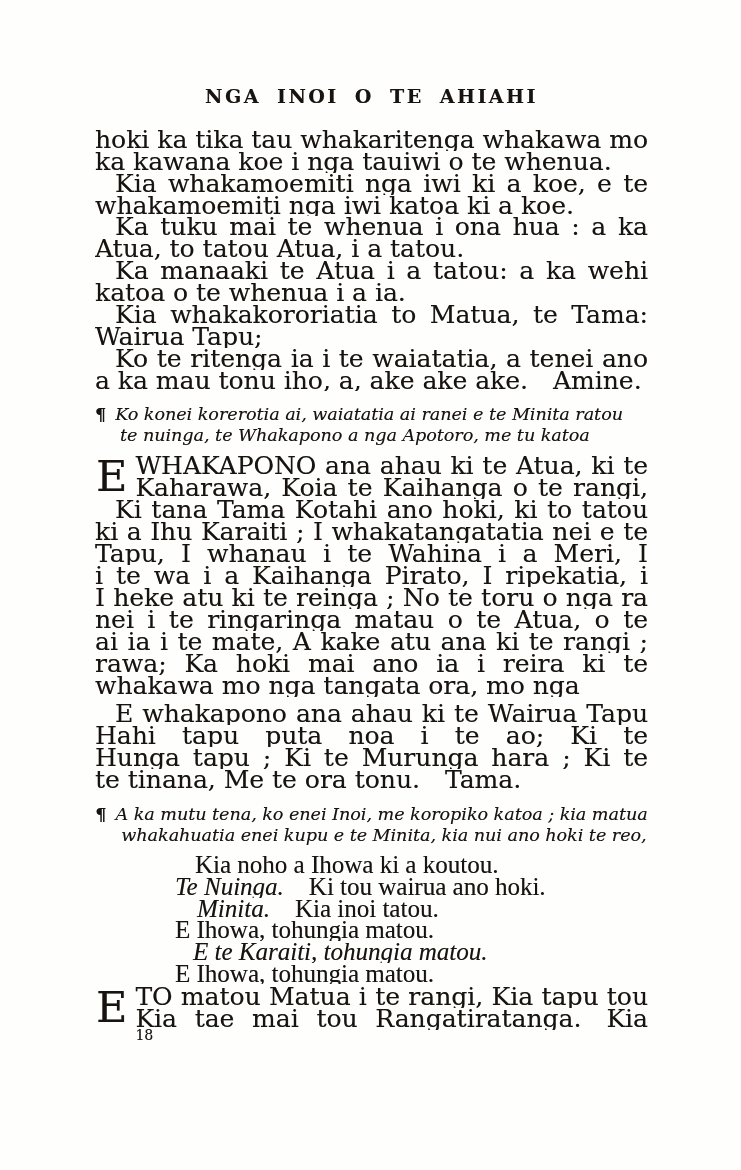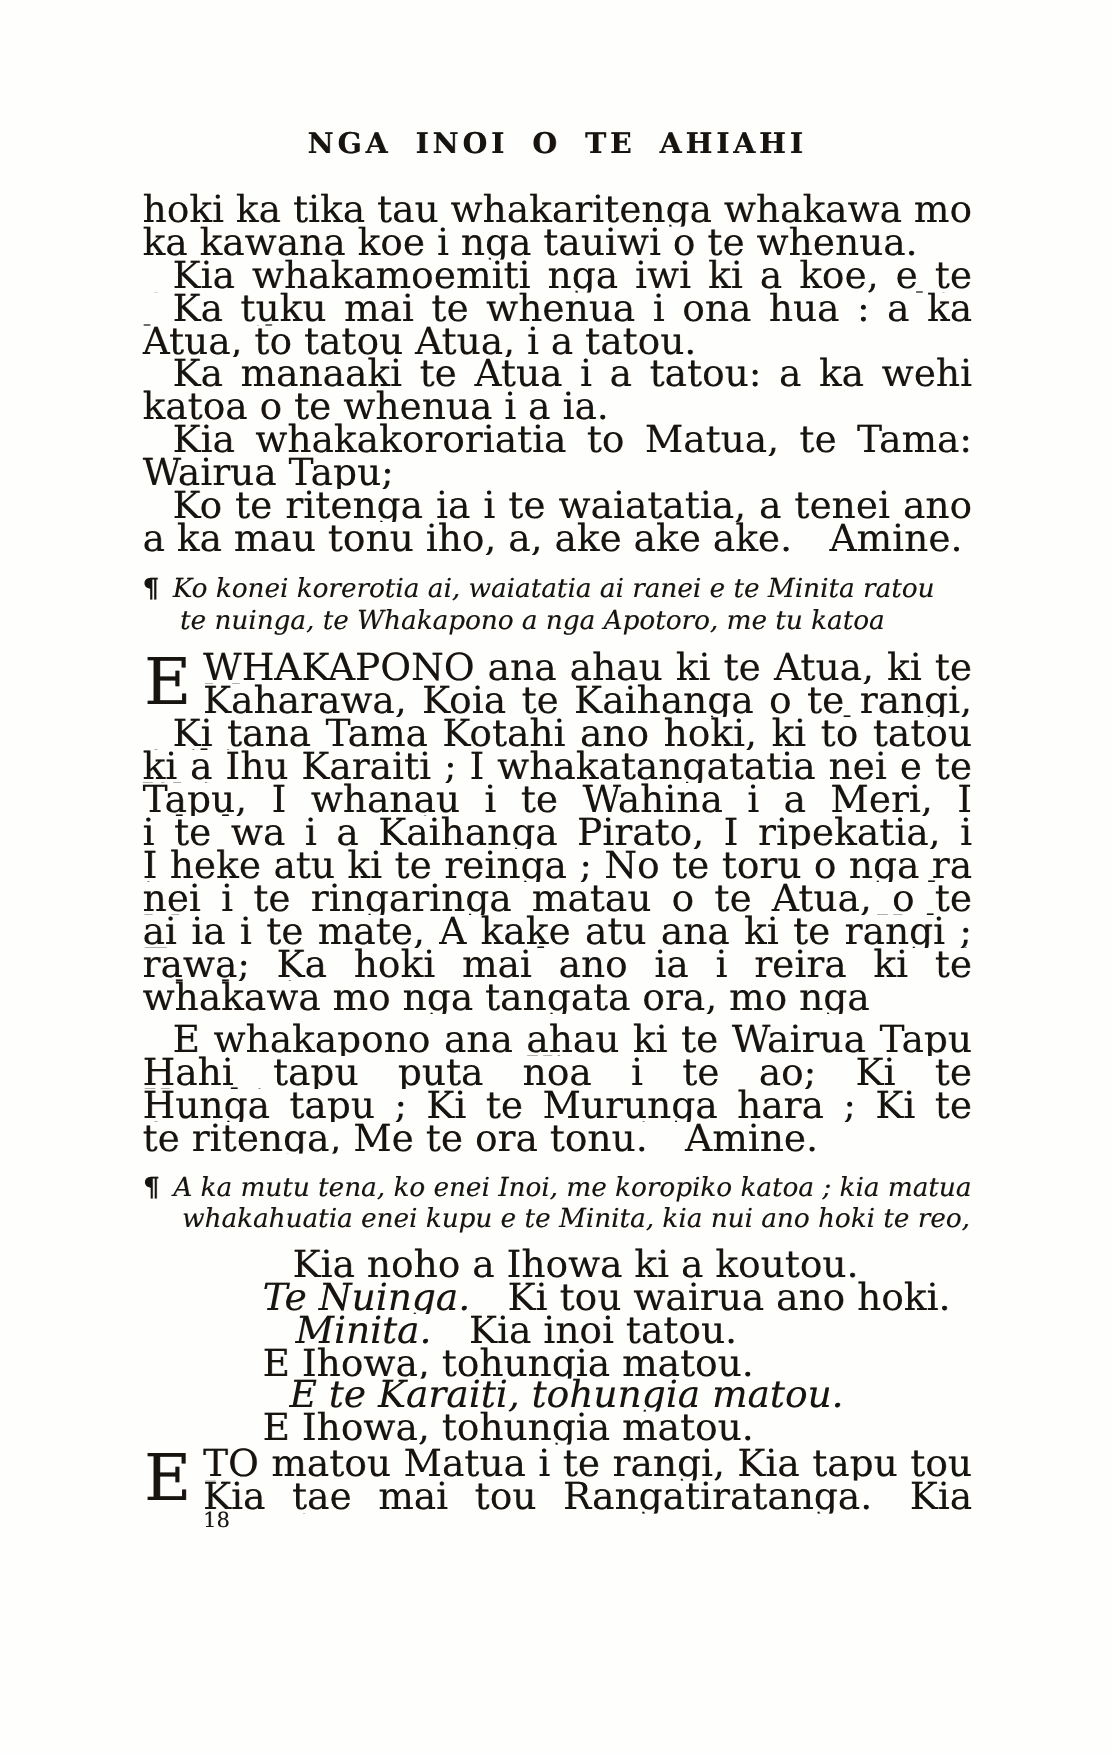--- a/index.html
+++ b/index.html
@@ -44,21 +44,21 @@
     font-size:43px; line-height:40px;
     height:42px;
     padding:1px 8px 0 1px;
     overflow:visible;
   }
   .psalm    { margin-top:22px; }
   .rubric1  { margin-top:13px; }
   .creed1   { margin-top:9px;  }
   .creed2   { margin-top:6px;  }
   .rubric2  { margin-top:13px;text-align:center; }
-  .versicles{ margin-top:9px;  }
+  .versicles{ margin-top:9px;font-family:Liberation Serif, serif;  }
   .rubric3  { margin-top:6px;  }
   .lp       { margin-top:2px;  }
   .pageno   { margin-top:-5px; padding-left:35px; font-size:14px; line-height:21px; }
   .v0 { padding-left:100px; }
   .v1 { padding-left:80px;  }
   .v2 { padding-left:102px; }
   .v3 { padding-left:80px;  }
   .v4 { padding-left:98px;  }
   .v5 { padding-left:80px;  }
 </style>
@@ -66,20 +66,21 @@
 <body>
 
 <div class="page">
 
   <div class="title">NGA INOI O TE AHIAHI</div>
 
   <div class="psalm">
     <div class="ln j">hoki ka tika tau whakaritenga whakawa mo nga iwi, a</div>
     <div class="ln">ka kawana koe i nga tauiwi o te whenua.</div>
     <div class="ln j ind">Kia whakamoemiti nga iwi ki a koe, e te Atua: kia</div>
+    <div class="ln">whakamoemiti nga iwi katoa ki a koe.</div>
     <div class="ln j ind">Ka tuku mai te whenua i ona hua : a ka koropiko te</div>
     <div class="ln">Atua, to tatou Atua, i a tatou.</div>
     <div class="ln j ind">Ka manaaki te Atua i a tatou: a ka wehi nga pito</div>
     <div class="ln">katoa o te whenua i a ia.</div>
     <div class="ln j ind">Kia whakakororiatia to Matua, te Tama: me te</div>
     <div class="ln">Wairua Tapu;</div>
     <div class="ln j ind">Ko te ritenga ia i te waiatatia, a tenei ano inaianei:</div>
     <div class="ln">a ka mau tonu iho, a, ake ake ake. Amine.</div>
   </div>
 
@@ -102,21 +103,21 @@
     <div class="ln j">nei i te ringaringa matau o te Atua, o te Matua Kaha</div>
     <div class="ln j">ai ia i te mate, A kake atu ana ki te rangi ; E noho mai</div>
     <div class="ln j">rawa; Ka hoki mai ano ia i reira ki te whakarite</div>
     <div class="ln">whakawa mo nga tangata ora, mo nga tangata mate.</div>
   </div>
 
   <div class="creed2">
     <div class="ln j ind">E whakapono ana ahau ki te Wairua Tapu ; Ki te</div>
     <div class="ln j">Hahi tapu puta noa i te ao; Ki te Kotahitanga o te</div>
     <div class="ln j">Hunga tapu ; Ki te Murunga hara ; Ki te Aranga mai o</div>
-    <div class="ln">te ritenga, Me te ora tonu. Amine.</div>
+    <div class="ln">te tinana, Me te ora tonu. Tama.</div>
   </div>
 
   <div class="rubric2">
     <div class="ln rub">
       <span class="pil">¶</span><span>A ka mutu tena, ko enei Inoi, me koropiko katoa ; kia matua</span>
     </div>
     <div class="ln rub cont">whakahuatia enei kupu e te Minita, kia nui ano hoki te reo,</div>
   </div>
 
   <div class="versicles">

